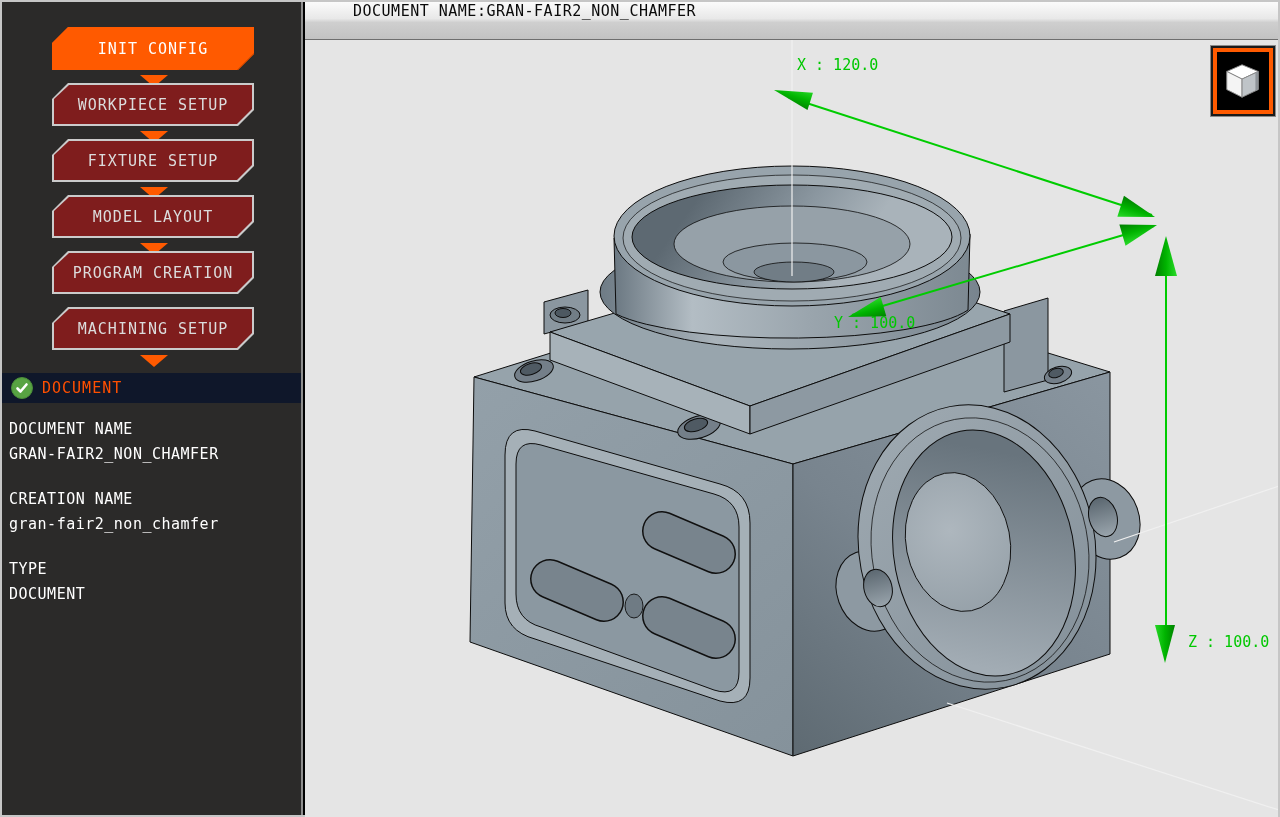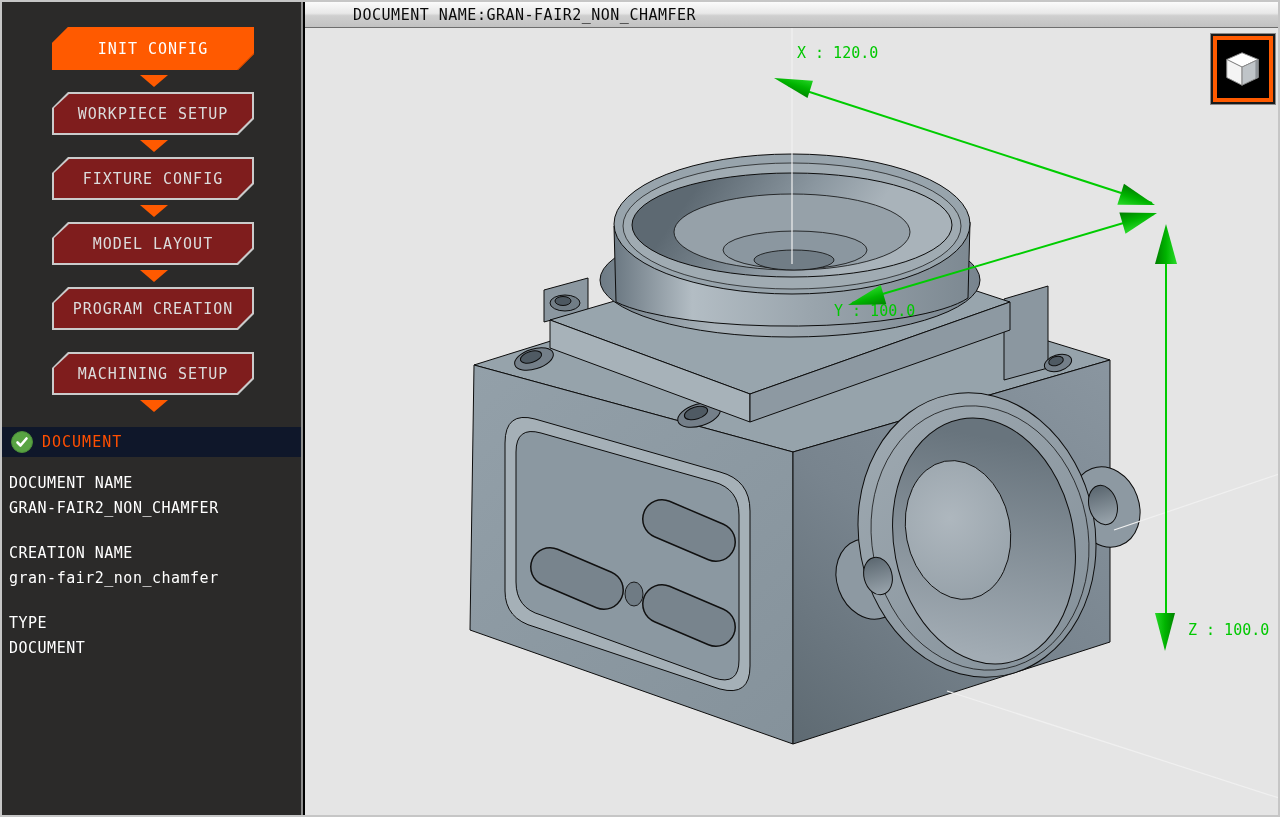--- a/index.html
+++ b/index.html
@@ -4,21 +4,21 @@
 <style>
   * { margin:0; padding:0; box-sizing:border-box; }
   html,body { width:1280px; height:817px; background:#000; overflow:hidden;
               font-family:"DejaVu Sans Mono","Liberation Mono",monospace; }
   .window { position:relative; width:1280px; height:817px; border:2px solid #c6c6c6; background:#000; }
 
   
   .sidebar { position:absolute; left:0; top:0; width:301px; height:813px;
              background:#2b2a29; border-right:2px solid #8f8f8f; }
   .steps { position:relative; padding-top:25px; }
-  .step-wrap { position:relative; height:65px; }
+  .step-wrap { position:relative; height:56px; }
   .btn { position:absolute; left:50px; width:202px; height:43px;
          clip-path:polygon(16px 0,100% 0,100% calc(100% - 16px),calc(100% - 16px) 100%,0 100%,0 16px);
          background:#cbcbcb; cursor:pointer; }
   .btn-inner { position:absolute; inset:2px;
          clip-path:polygon(15px 0,100% 0,100% calc(100% - 15px),calc(100% - 15px) 100%,0 100%,0 14px);
          background:#7f1d1d; display:flex; align-items:center; justify-content:center;
          color:#dcdcdc; font-size:15px; letter-spacing:1px; white-space:nowrap; }
   .btn.active { background:#ff5a00; }
   .btn.active .btn-inner { background:#ff5a00; color:#ffffff; inset:0;
          clip-path:polygon(16px 0,100% 0,100% calc(100% - 16px),calc(100% - 16px) 100%,0 100%,0 16px); }
@@ -31,23 +31,23 @@
   .check { width:22px; height:22px; border-radius:50%; background:#58a343; margin-left:9px;
            display:flex; align-items:center; justify-content:center; border:1px solid #4a8c38; }
   .check svg { width:14px; height:14px; }
   .doc-header-label { color:#ff4f00; font-size:15px; letter-spacing:1px; margin-left:9px; }
   .doc-fields { padding:14px 0 0 7px; }
   .field { margin-bottom:20px; }
   .field div { color:#ffffff; font-size:15px; line-height:25px; letter-spacing:0.5px; white-space:nowrap; }
 
   
   .main { position:absolute; left:303px; top:0; width:973px; height:813px; }
-  .titlebar { position:relative; height:26px;
+  .titlebar { position:relative; height:38px;
               background:linear-gradient(#fbfbfb,#e8e8e8 45%,#cfcfcf 55%,#c2c2c2);
-              border-bottom:1px solid #6e6e6e; display:flex; align-items:center; }
+              border-bottom:1px solid #6e6e6e; display:flex; align-items:flex-start; }
   .titlebar span { color:#0a0a0a; font-size:15px; letter-spacing:0.5px; margin-left:48px; white-space:nowrap; }
   .viewport { position:relative; width:100%; height:787px; background:#e5e5e5; }
   .viewport svg.scene { position:absolute; left:0; top:0; width:100%; height:100%; }
 
   .viewcube { position:absolute; top:5px; right:2px; width:66px; height:72px;
               border:1px solid #8a8a8a; background:#1a1a1a; padding:2px; cursor:pointer; }
   .viewcube-in { width:100%; height:100%; border:4px solid #ff5a00; background:#000;
                  display:flex; align-items:center; justify-content:center; }
 </style>
 </head>
@@ -66,21 +66,21 @@
         <div class="tri" style="top:48px"></div>
       </div>
       <div class="step-wrap">
         <div class="btn" style="top:0">
           <div class="btn-inner">WORKPIECE SETUP</div>
         </div>
         <div class="tri" style="top:48px"></div>
       </div>
       <div class="step-wrap">
         <div class="btn">
-          <div class="btn-inner">FIXTURE CONFIG</div>
+          <div class="btn-inner">FIXTURE SETUP</div>
         </div>
         <div class="tri" style="top:48px"></div>
       </div>
       <div class="step-wrap">
         <div class="btn">
           <div class="btn-inner">MODEL LAYOUT</div>
         </div>
         <div class="tri" style="top:48px"></div>
       </div>
       <div class="step-wrap">

